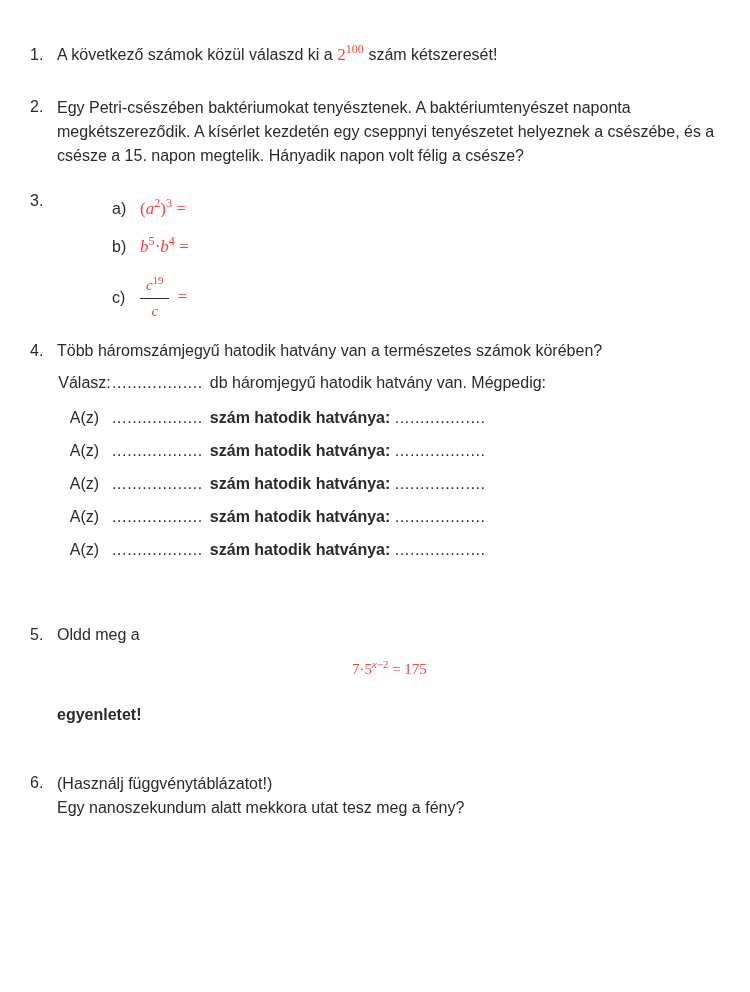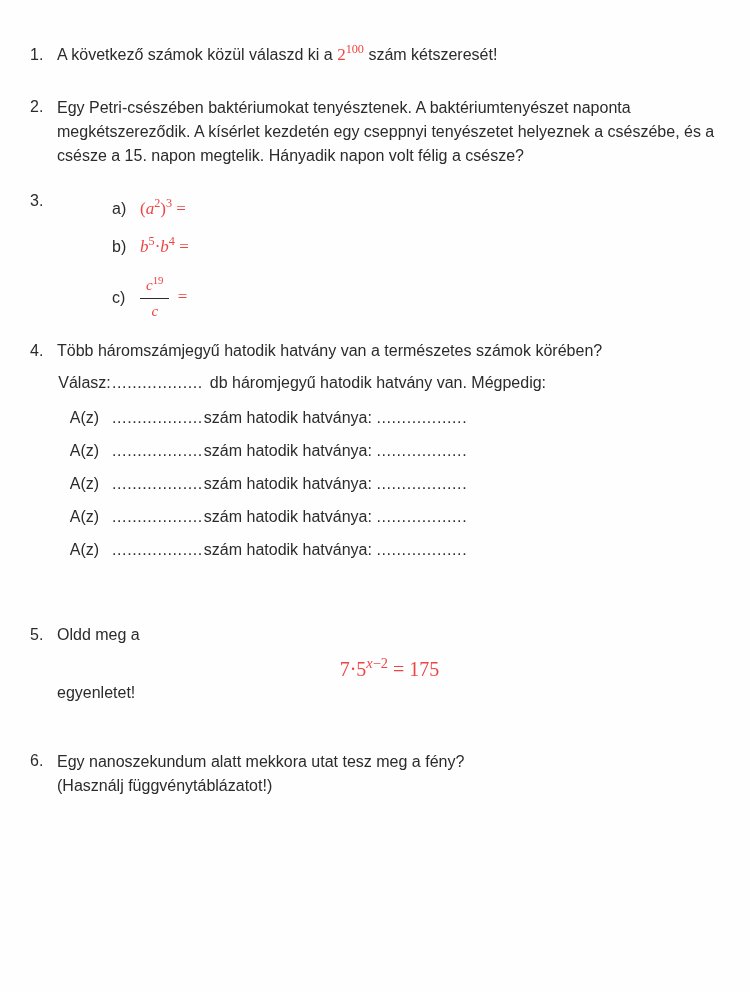--- a/index.html
+++ b/index.html
@@ -111,30 +111,30 @@
   .blank-rows { margin-top: 13px; }
   .blank-row {
     display: flex;
     margin-bottom: 11px;
     white-space: nowrap;
   }
   .blank-row .blank-label {
     flex: 0 0 55px;
     text-align: center;
   }
-  .blank-row .after-dots { margin-left: 1px; }
+  .blank-row .after-dots { margin-left: 7px; font-weight: bold; }
 
   .note-line { margin-top: 16px; }
 
   .equation-line {
     margin-top: 12px;
     text-align: center;
-    font-size: 20px;
-  }
-  .after-equation { margin-top: 2px; }
+    font-size: 15px;
+  }
+  .after-equation { margin-top: 24px; font-weight: bold; }
 
   .q6 .qbody p { line-height: 24px; }
 </style>
 </head>
 <body>
 
 <div class="page">
 
   <section class="q q1">
     <div class="qrow">
@@ -226,19 +226,19 @@
         <p class="math equation-line"><span class="m-text">7</span><span class="m-text">·</span><span class="m-text">5</span><sup class="m-sup"><span class="m-var">x</span><span class="m-text">−2</span></sup><span class="m-text"> = 175</span></p>
         <p class="qtext after-equation">egyenletet!</p>
       </div>
     </div>
   </section>
 
   <section class="q q6">
     <div class="qrow">
       <div class="qnum">6.</div>
       <div class="qbody">
+        <p class="qtext">(Használj függvénytáblázatot!)</p>
         <p class="qtext">Egy nanoszekundum alatt mekkora utat tesz meg a fény?</p>
-        <p class="qtext">(Használj függvénytáblázatot!)</p>
       </div>
     </div>
   </section>
 
 </div>
 
 </body></html>

